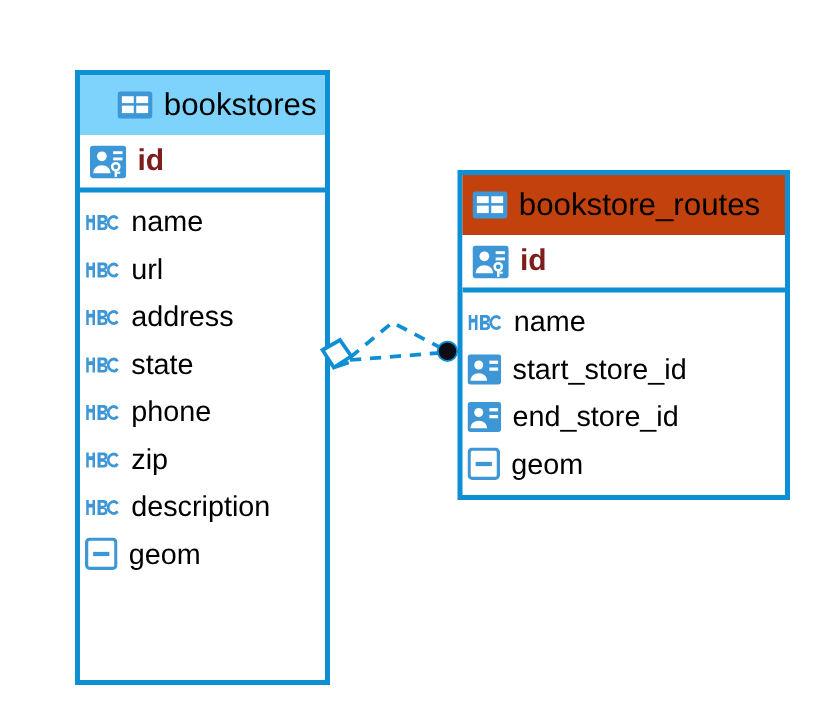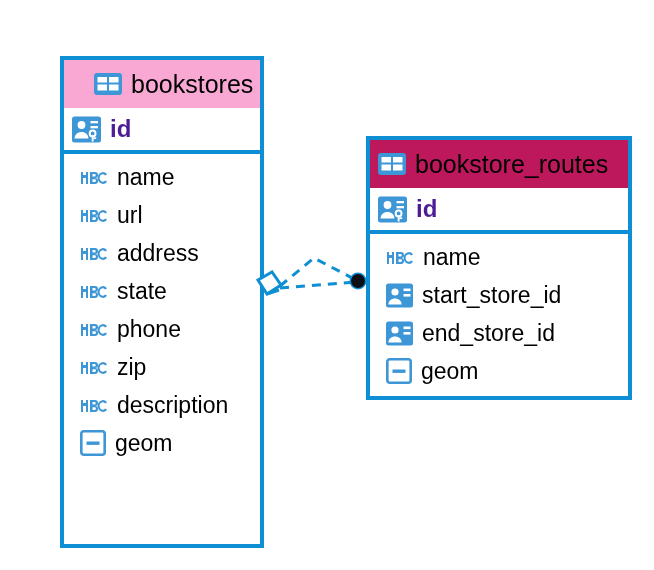--- a/index.html
+++ b/index.html
@@ -43,22 +43,22 @@
   }
 
   .entity-header {
     display: flex;
     align-items: center;
     box-sizing: border-box;
     height: 48px;
     padding: 0 8px;
     gap: 9px;
   }
-  .entity-header.accent-orange { background: #f9a8d4; padding-left: 30px; }
-  .entity-header.accent-gray   { background: #be185d; }
+  .entity-header.accent-orange { background: #7dd3fc; padding-left: 30px; }
+  .entity-header.accent-gray   { background: #c2410c; }
 
   .entity-title {
     font-size: 25px;
     color: #000000;
     line-height: 1;
     white-space: nowrap;
   }
 
   
   .pk-row {
@@ -67,33 +67,33 @@
     box-sizing: border-box;
     height: 46px;
     padding: 0 8px;
     gap: 9px;
     border-bottom: 4px solid #0e8fd4;
     background: #ffffff;
   }
   .pk-label {
     font-size: 24px;
     font-weight: bold;
-    color: #4c1d95;
+    color: #7f1d1d;
     line-height: 1;
   }
 
   .field-list {
     padding-top: 4px;
   }
   .field-row {
     display: flex;
     align-items: center;
     box-sizing: border-box;
     height: 38px;
-    padding: 0 16px;
+    padding: 0 4px;
     gap: 9px;
   }
   .field-label {
     font-size: 23px;
     color: #000000;
     line-height: 1;
     white-space: nowrap;
   }
 
   

